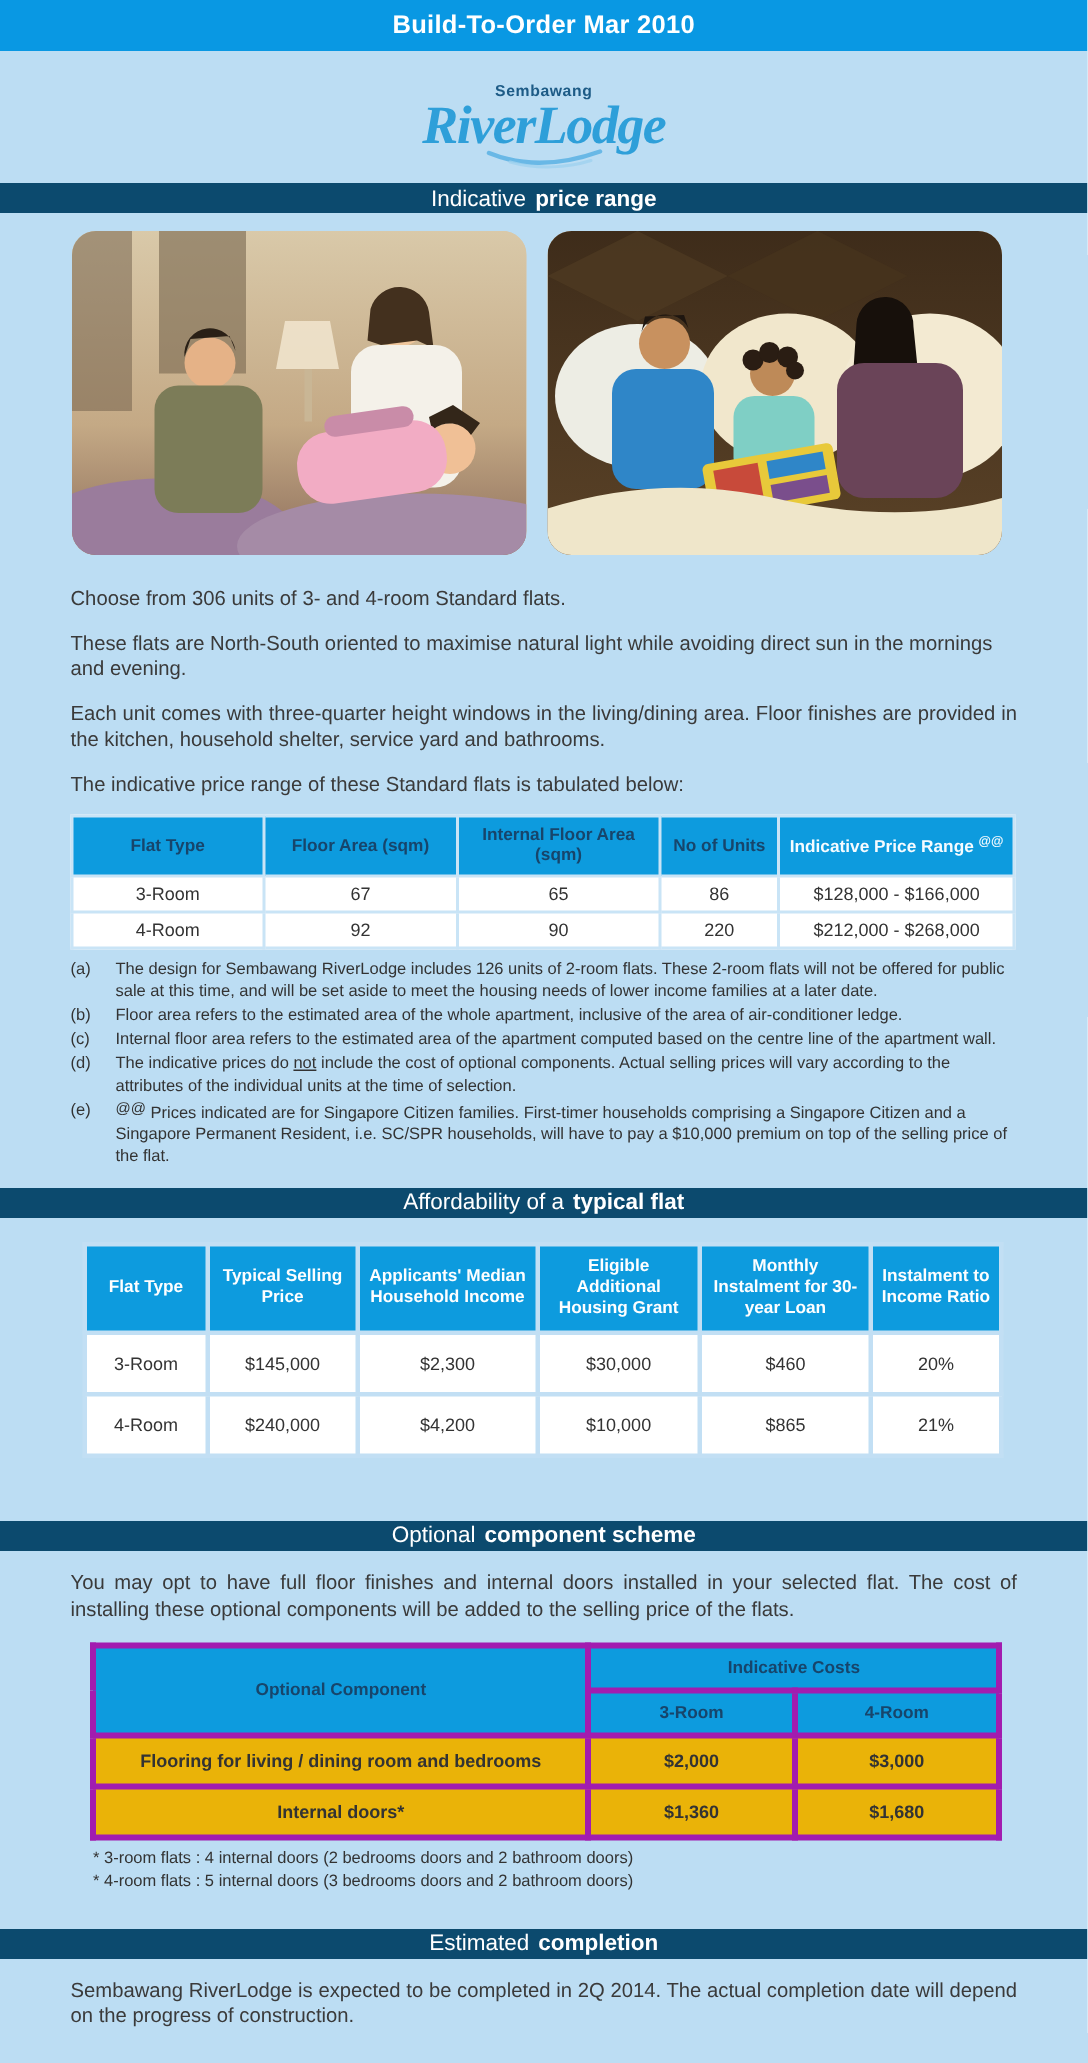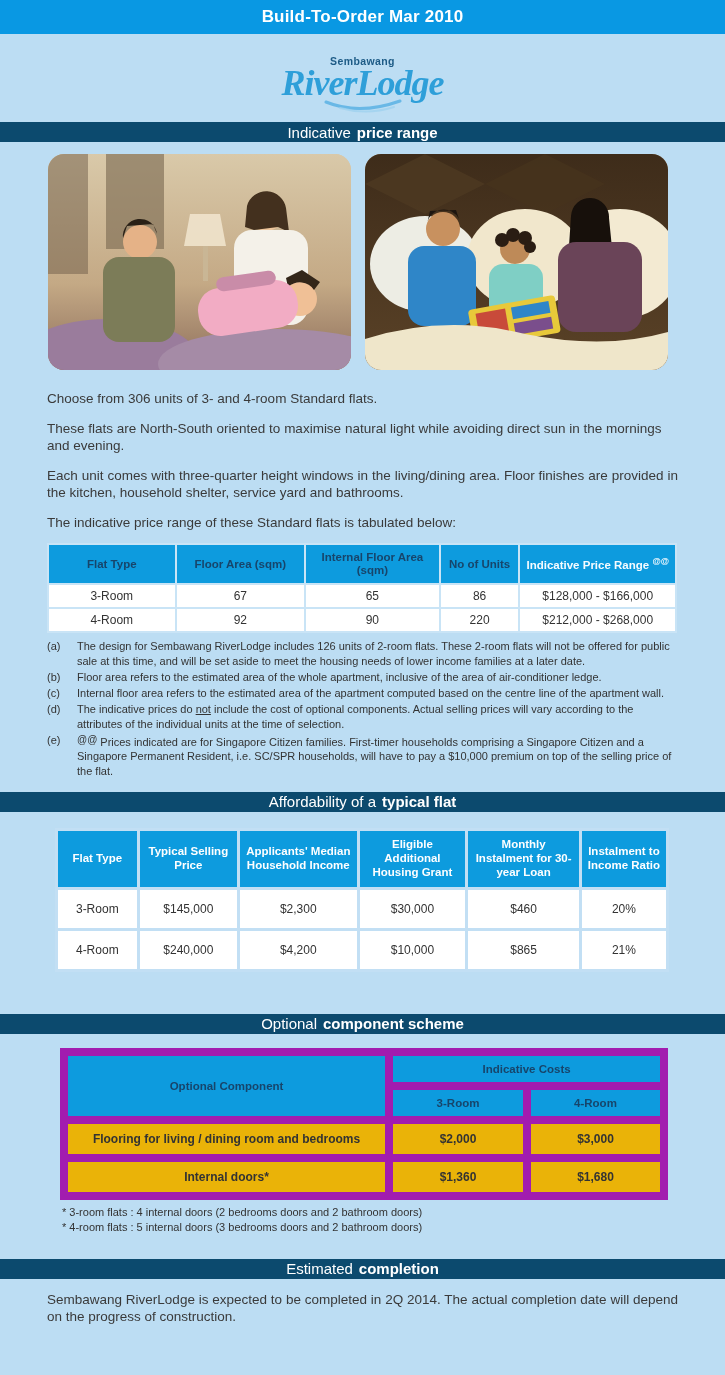--- a/index.html
+++ b/index.html
@@ -44,21 +44,21 @@
   .note-text{flex:1;}
   .u{text-decoration:underline;}
   .raised{vertical-align:3px;font-size:10px;margin-right:3px;}
 
   .tbl2{width:614px;margin:16px 0 0 8px;font-size:12px;}
   .tbl2 th,.tbl2 td{border:3px solid #C2DFF4;text-align:center;}
   .tbl2 thead th{background:#0D9BDE;color:#FDFEFF;font-weight:bold;height:52px;padding:2px 5px;line-height:1.2;font-size:11.5px;}
   .tbl2 tbody td{background:#fff;height:36px;color:#333;}
 
   .tbl3{width:608px;margin:14px 0 0 13px;font-size:12px;}
-  .tbl3 th,.tbl3 td{border:8px solid #a21caf;text-align:center;}
+  .tbl3 th,.tbl3 td{border:4px solid #a21caf;text-align:center;}
   .tbl3 thead th{background:#0D9BDE;color:#17456B;font-weight:bold;padding:2px 6px;font-size:11.5px;}
   .tbl3 th.corner{width:345px;}
   .tbl3 th.sub{height:22px;}
   .tbl3 th.group{height:22px;}
   .tbl3 tbody td{background:#eab308;height:28px;color:#333;font-weight:bold;}
 
   .footnotes{margin:5px 0 0 15px;font-size:11px;color:#333;line-height:1.35;}
 
   .gap-lg{height:42px;}
   .gap-md{height:24px;}
@@ -265,20 +265,21 @@
     </table>
     <div class="gap-lg"></div>
   </div>
 
   <div class="section-band">
     <span class="light">Optional</span>
     <span class="bold">component scheme</span>
   </div>
 
   <div class="content">
+    <p class="body">You may opt to have full floor finishes and internal doors installed in your selected flat. The cost of installing these optional components will be added to the selling price of the flats.</p>
 
     <table class="tbl3">
       <thead>
         <tr>
           <th class="corner" rowspan="2">Optional Component</th>
           <th class="group" colspan="2">Indicative Costs</th>
         </tr>
         <tr>
           <th class="sub" style="width:132px">3-Room</th>
           <th class="sub" style="width:131px">4-Room</th>

